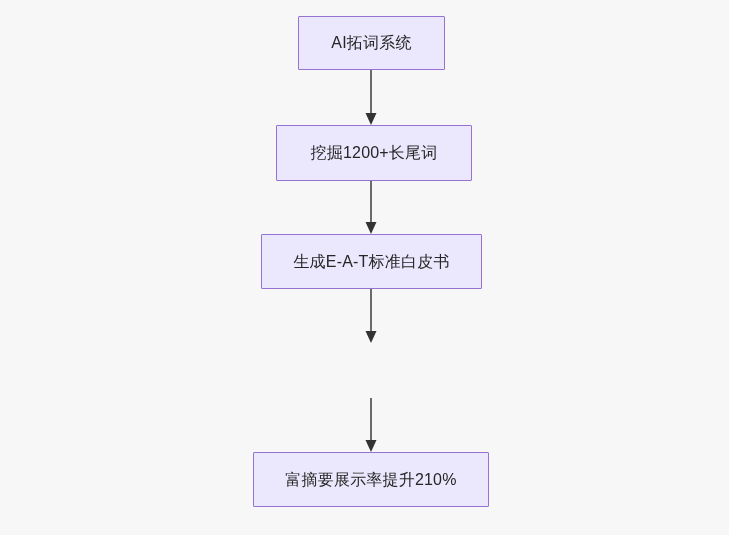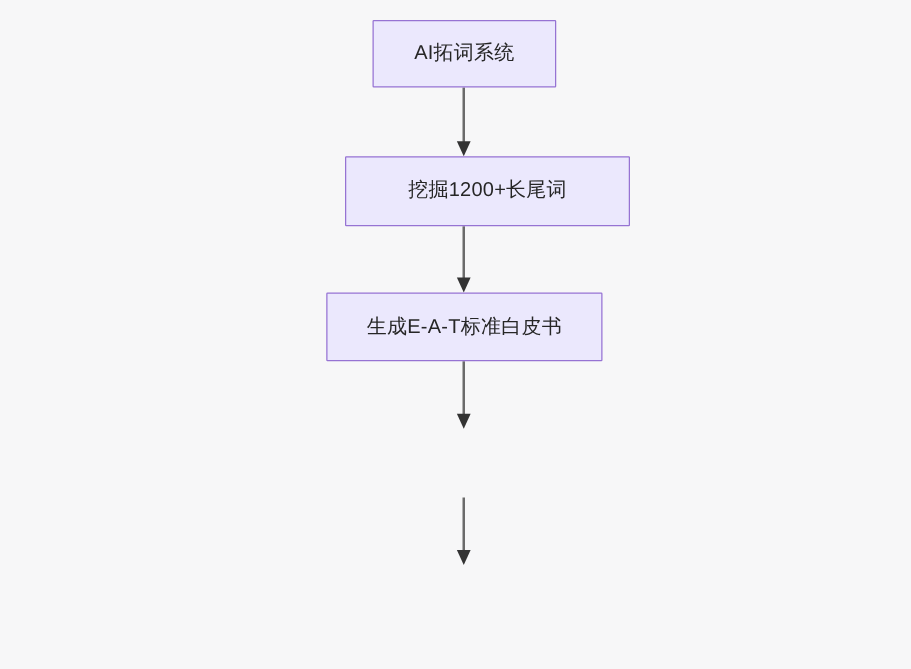--- a/index.html
+++ b/index.html
@@ -78,23 +78,26 @@
     <g>
       <line class="edge-line" x1="371" y1="398" x2="371" y2="444"></line>
       <polygon class="edge-head" points="371,452 365.5,440 376.5,440"></polygon>
     </g>
   </svg>
 
   <div class="node" id="node-n1" style="left: 298px; top: 16px; width: 147px; height: 54px;">
     <span class="node-label">AI拓词系统</span>
   </div>
 
-  <div class="node" id="node-n2" style="left: 276px; top: 125px; width: 228px; height: 56px;">
+  <div class="node" id="node-n2" style="left: 276px; top: 125px; width: 196px; height: 56px;">
     <span class="node-label">挖掘1200+长尾词</span>
   </div>
 
   <div class="node" id="node-n3" style="left: 261px; top: 234px; width: 221px; height: 55px;">
     <span class="node-label">生成E-A-T标准白皮书</span>
   </div>
 
 
+  <div class="node" id="node-n5" style="left: 253px; top: 452px; width: 236px; height: 55px;">
+    <span class="node-label">富摘要展示率提升210%</span>
+  </div>
 
 </div>
 
 </body></html>

